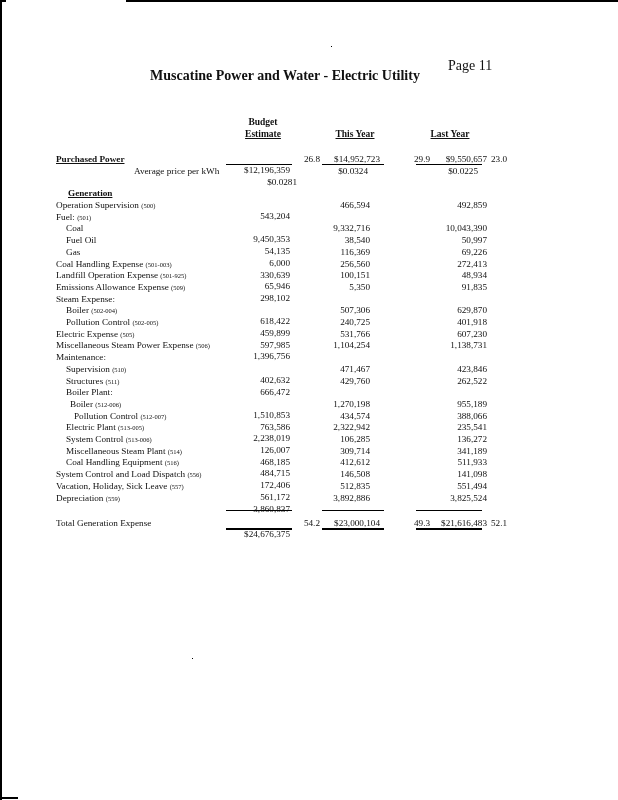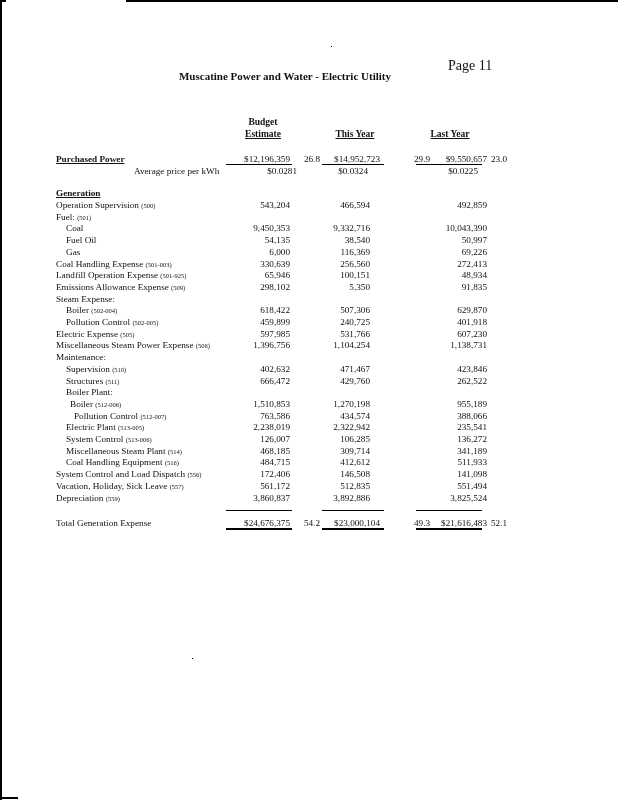--- a/index.html
+++ b/index.html
@@ -60,21 +60,21 @@
       top: 58px;
       font-size: 14px;
     }
     .report-header {
       position: absolute;
       left: 150px;
       top: 70px;
       width: 270px;
       text-align: center;
       font-weight: bold;
-      font-size: 11px;
+      font-size: 14px;
       line-height: 12px;
     }
     .col-header {
       position: absolute;
       font-weight: bold;
       font-size: 9.5px;
       text-align: center;
       line-height: 12px;
     }
     .col-header .ul {
@@ -93,21 +93,21 @@
       white-space: nowrap;
     }
     .row .code {
       font-size: 6.5px;
     }
     .num {
       position: absolute;
       text-align: right;
       white-space: nowrap;
     }
-    .c1 { left: 220px; width: 70px; }
+    .c1 { left: 220px; width: 70px; margin-top: 11px; }
     .c2 { left: 300px; width: 70px; }
     .c3 { left: 420px; width: 67px; }
     .p1 { left: 296px; width: 24px; text-align: right; }
     .p2 { left: 414px; width: 24px; text-align: left; }
     .p3 { left: 491px; width: 24px; text-align: left; }
     .bold-ul {
       font-weight: bold;
       text-decoration: underline;
     }
     .rule {
@@ -159,21 +159,21 @@
 <div class="rule" style="left:322px;top:164px;width:62px;"></div>
 <div class="rule" style="left:416px;top:164px;width:66px;"></div>
 <div class="row" style="top:165px;">
   <span class="label" style="left:134px;">Average price per kWh</span>
   <span class="num c1" style="left:227px;">$0.0281</span>
   <span class="num c2" style="left:298px;">$0.0324</span>
   <span class="num c3" style="left:411px;">$0.0225</span>
 </div>
 
 <div class="row" style="top:187px;">
-  <span class="label bold-ul" style="left:56px;">Generation</span>
+  <span class="label bold-ul" style="left:68px;">Generation</span>
 </div>
 
 <div id="gen-rows">
     <div class="row" style="top: 199px;">
       <span class="label" style="left: 56px;"><span>Operation Supervision</span> <span class="code">(500)</span></span>
       <span class="num c1">543,204</span>
       <span class="num c2">466,594</span>
       <span class="num c3">492,859</span>
     </div>
     <div class="row" style="top: 210.7px;">

